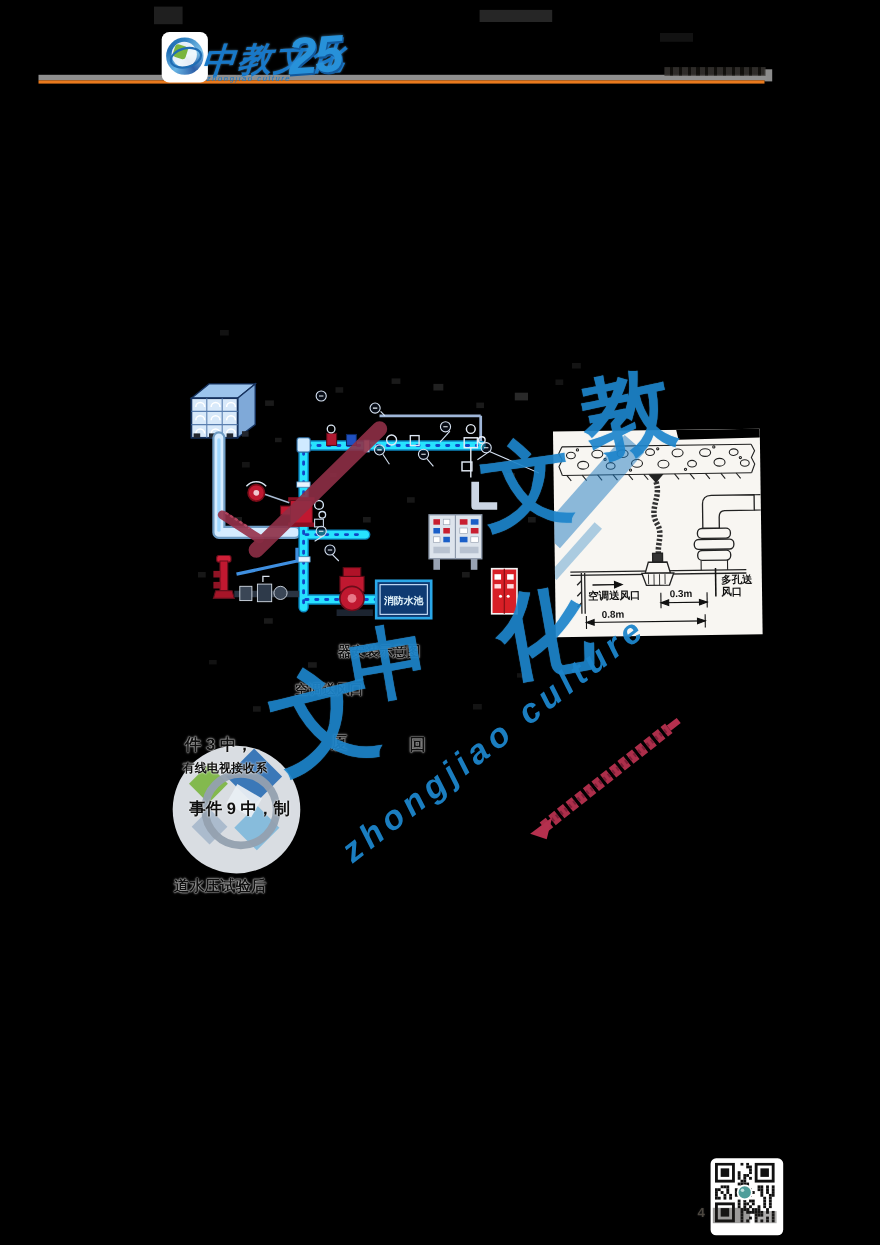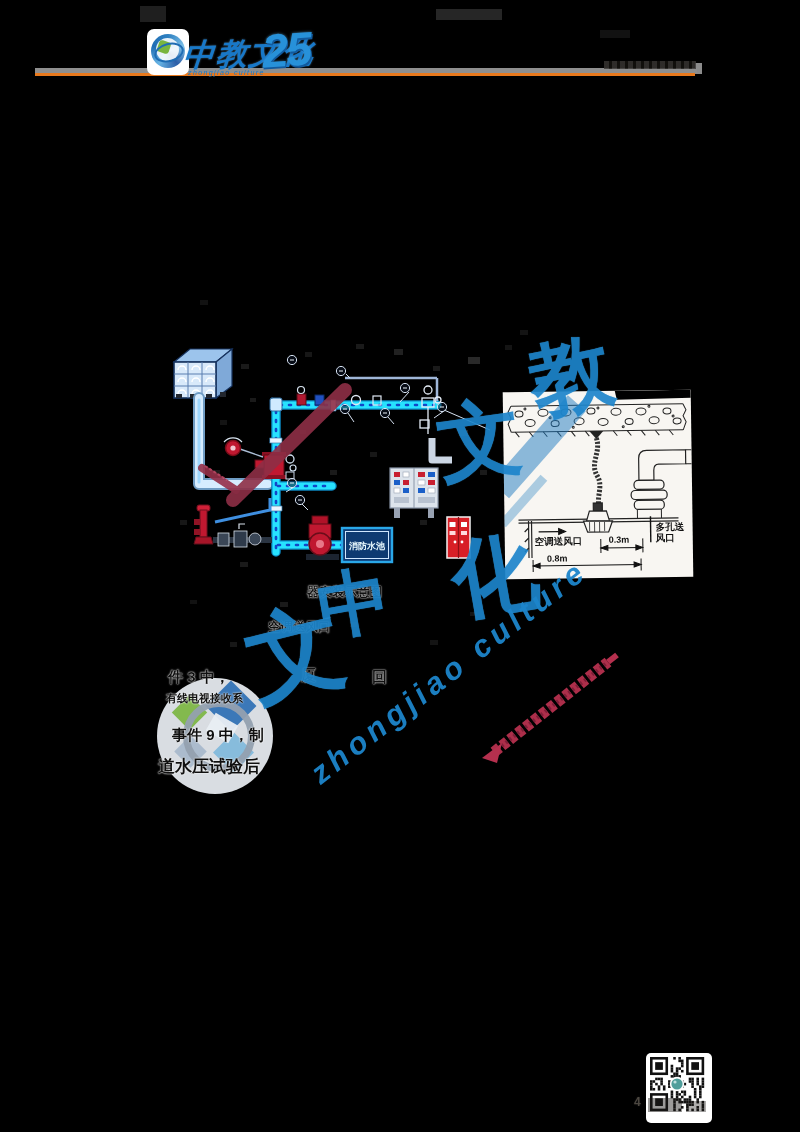--- a/index.html
+++ b/index.html
@@ -335,21 +335,21 @@
     <div class="sq" style="left:22px;top:62px;width:23px;height:23px;background:#9fb3c8;opacity:.8"></div>
     <div class="ring"></div>
       <div class="notch"></div>
   </div>
 
   <div class="doctext" style="left:168px;top:668px;font-size:15px">件 3 中，</div>
   <div class="doctext" style="left:301px;top:666px;font-size:15px">厦</div>
   <div class="doctext" style="left:372px;top:668px;font-size:15px">回</div>
   <div class="doctext" style="left:166px;top:691px;font-size:11px">有线电视接收系</div>
   <div class="doctext" style="left:172px;top:726px;font-size:15px">事件 9 中，制</div>
-  <div class="doctext" style="left:158px;top:755px;font-size:17px">道水压试验后</div>
+  <div class="doctext" style="left:158px;top:797px;font-size:14px">道水压试验后</div>
 
   <div class="wm-char" style="left:530px;top:322px;font-size:82px;transform:rotate(-12deg)">教</div>
   <div class="wm-char" style="left:438px;top:384px;font-size:84px;transform:rotate(-8deg)">文</div>
   <div class="wm-char" style="left:452px;top:518px;font-size:86px;transform:rotate(-10deg)">化</div>
   <div class="wm-char" style="left:248px;top:590px;font-size:96px;transform:rotate(-14deg)">文</div>
   <div class="wm-char" style="left:318px;top:556px;font-size:72px;transform:rotate(-10deg)">中</div>
   <div id="wm-en">zhongjiao culture</div>
 
   <svg class="abs" id="stamp" width="150" height="122">
     <path d="M16,104 L130,14" stroke="#b5304e" stroke-width="11" stroke-dasharray="7 3" fill="none" opacity=".95"></path>

